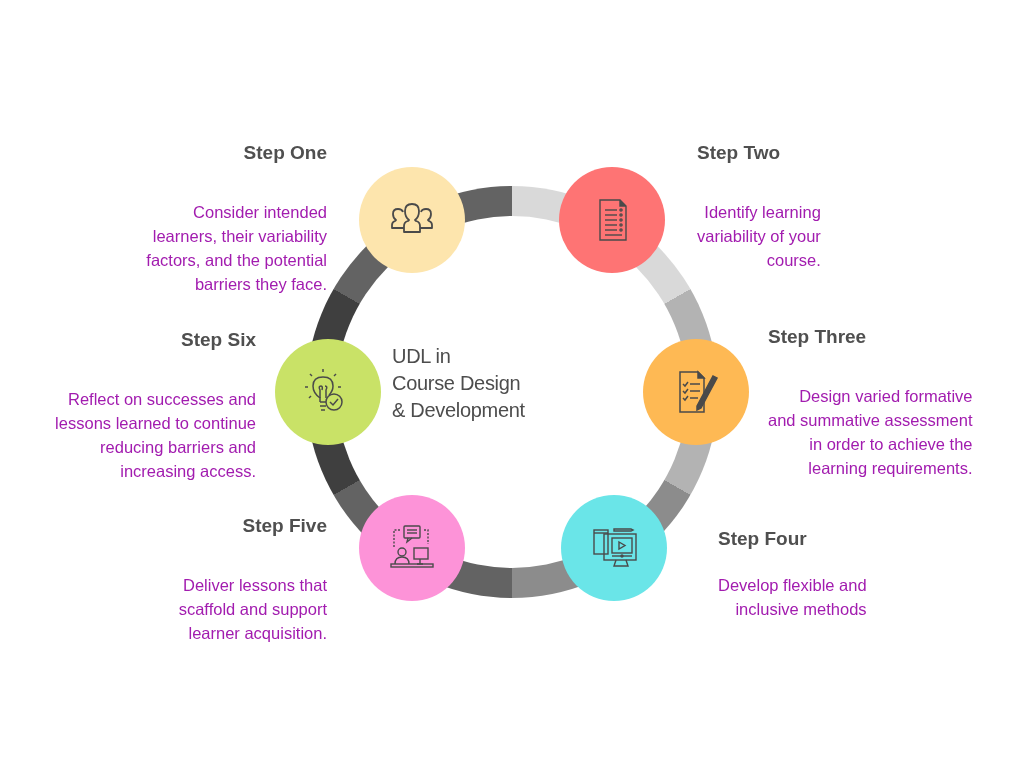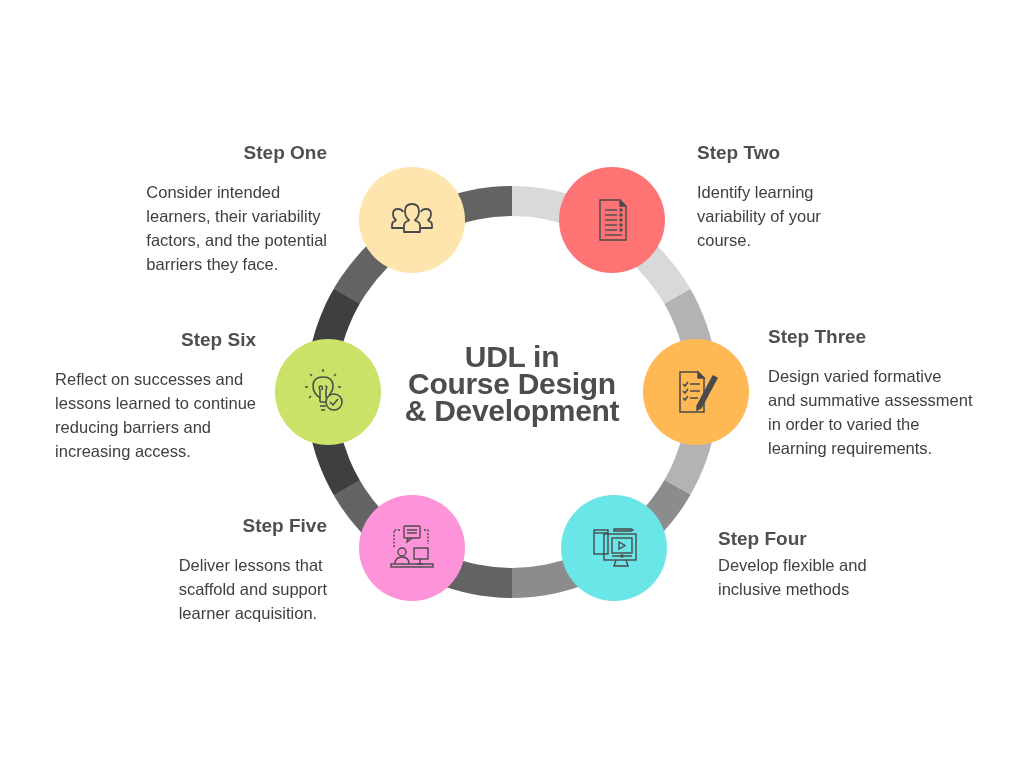--- a/index.html
+++ b/index.html
@@ -15,34 +15,34 @@
         #8c8c8c 120deg 180deg,
         #636363 180deg 240deg,
         #3f3f3f 240deg 300deg,
         #636363 300deg 360deg);
     }
     .ring-hole {
       position: absolute; left: 336px; top: 216px; width: 352px; height: 352px; border-radius: 50%;
       background: #ffffff;
     }
     .center-title {
-      position: absolute; left: 392px; top: 343px; width: 240px; text-align: center;
-      font-weight: 700; font-size: 30px; line-height: 27px; color: #4d4d4d; letter-spacing: -0.3px;
+      position: absolute; left: 392px; top: 343px; width: 240px; 
+      font-weight: 400; font-size: 20px; line-height: 27px; color: #4d4d4d; letter-spacing: -0.3px;
     }
     .center-title div { white-space: nowrap; }
     .node {
       position: absolute; width: 106px; height: 106px; border-radius: 50%;
       display: flex; align-items: center; justify-content: center;
     }
     .node svg { width: 56px; height: 56px; }
     .step-title { position: absolute; font-weight: 700; font-size: 19px; color: #4f4f4f; white-space: nowrap; }
-    .step-desc { position: absolute; font-size: 16.5px; line-height: 24px; color: #404040; }
+    .step-desc { position: absolute; font-size: 16.5px; line-height: 24px; color: #a21caf; margin-top: 20px; }
     .step-desc div { white-space: nowrap; }
-    .right { }
-    .left { text-align: left; }
+    .right { text-align: right; }
+    .left { text-align: right; }
   </style>
 </head>
 <body>
 
 <div class="ring"></div>
 <div class="ring-hole"></div>
 
 <div class="center-title">
   <div>UDL in</div>
   <div>Course Design</div>
@@ -147,21 +147,21 @@
 <div class="step-desc left" style="left:697px; top:180px;">
   <div>Identify learning</div>
   <div>variability of your</div>
   <div>course.</div>
 </div>
 
 <div class="step-title left" style="left:768px; top:326px;">Step Three</div>
 <div class="step-desc left" style="left:768px; top:364px;">
   <div>Design varied formative</div>
   <div>and summative assessment</div>
-  <div>in order to varied the</div>
+  <div>in order to achieve the</div>
   <div>learning requirements.</div>
 </div>
 
 <div class="step-title left" style="left:718px; top:528px;">Step Four</div>
 <div class="step-desc left" style="left:718px; top:553px;">
   <div>Develop flexible and</div>
   <div>inclusive methods</div>
 </div>
 
 <div class="step-title right" style="right:697px; top:515px;">Step Five</div>

